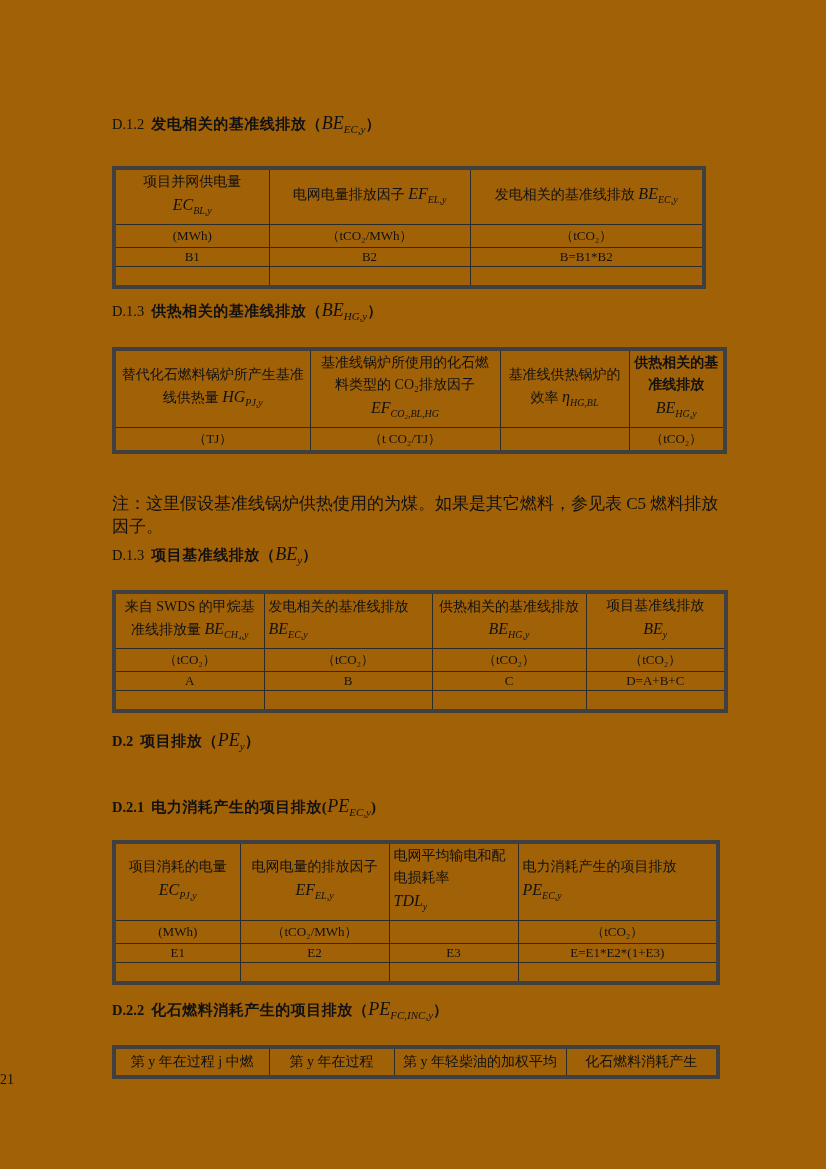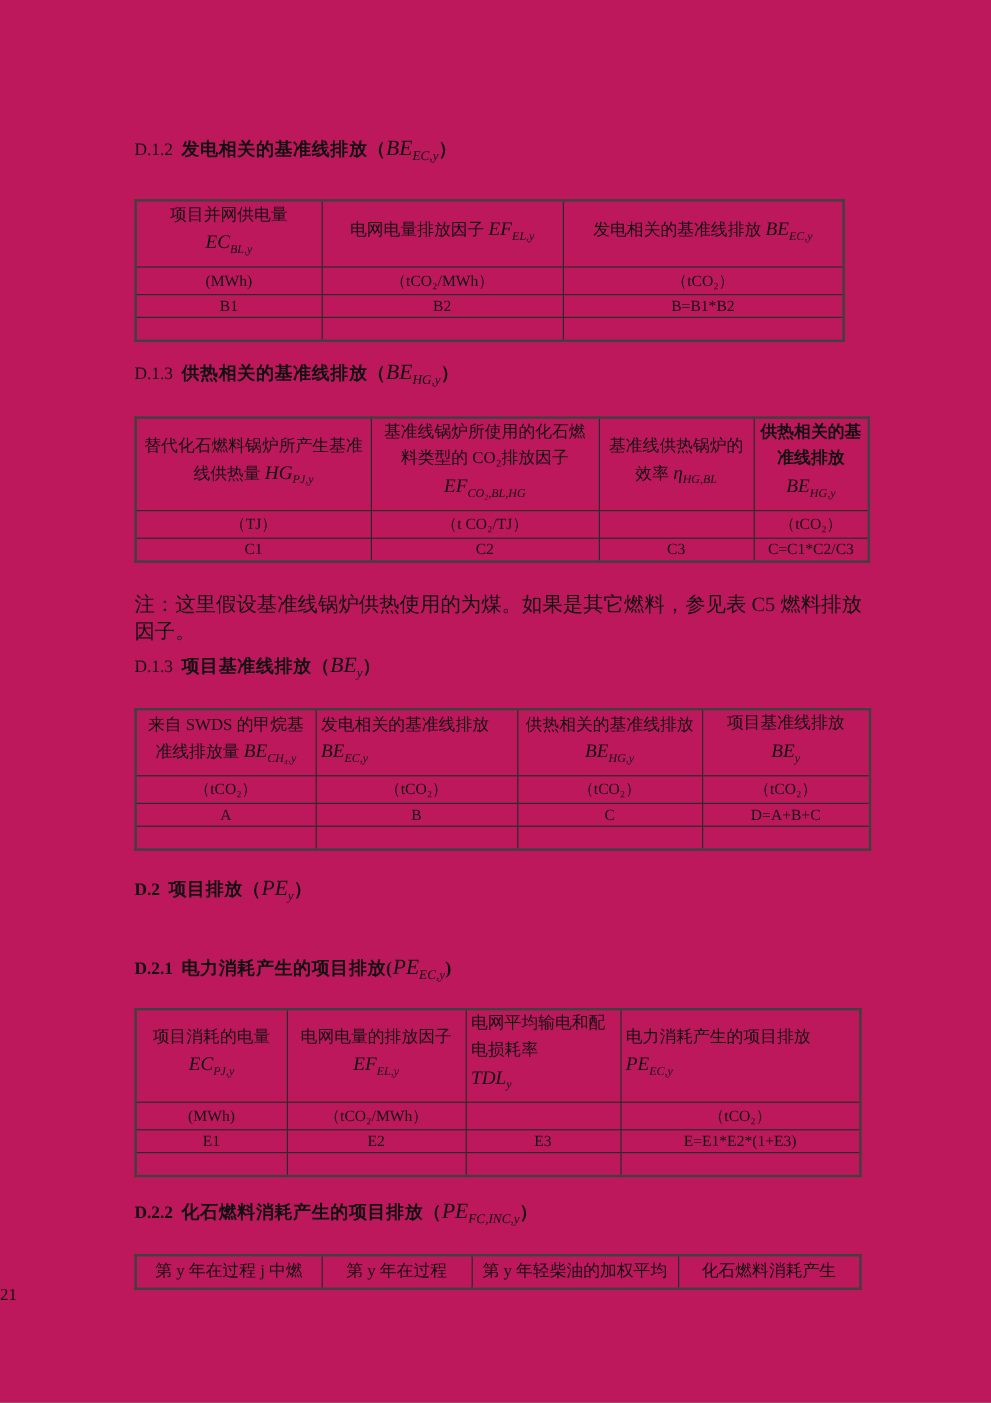--- a/index.html
+++ b/index.html
@@ -1,20 +1,20 @@
 <!DOCTYPE html>
 <html><head>
 <meta charset="utf-8">
 <style>
   html,body{margin:0;padding:0;background:#888;}
   .page{
     position:relative;
     width:826px;height:1169px;
     margin:0 auto;
-    background:#be185d;
+    background:#a16207;
     font-family:"Liberation Serif","DejaVu Serif",serif;
     color:#111;
     overflow:hidden;
   }
   
   .heading{
     position:absolute;left:112px;
     font-size:15px;line-height:22px;
     white-space:nowrap;
   }
@@ -25,21 +25,21 @@
   .fx{font-family:"Liberation Serif","DejaVu Serif",serif;font-style:italic;white-space:nowrap;}
   .fb{font-size:16px;}
   .fs{font-size:10px;font-style:italic;}
   .heading .fb{font-size:18px;}
   .heading .fs{font-size:11px;}
   
   table.doc{
     position:absolute;left:112px;
     border-collapse:collapse;
     table-layout:fixed;
-    border:2px solid #404040;
+    border:4px solid #404040;
   }
   table.doc td{
     border:1px solid #2b2b2b;
     text-align:center;
     vertical-align:middle;
     padding:1px 4px;
     font-size:13px;
     line-height:1.25;
     overflow:hidden;
   }
@@ -120,26 +120,20 @@
             <div class="bold-cjk">供热相关的基准线排放</div>
             <div class="hf"><span class="fx"><span class="fb">BE</span><sub class="fs">HG,y</sub></span></div>
           </td>
     </tr>
     <tr class="urow">
       <td>（TJ）</td>
       <td>（t CO₂/TJ）</td>
       <td></td>
       <td>（tCO₂）</td>
     </tr>
-    <tr class="vrow">
-      <td>C1</td>
-      <td>C2</td>
-      <td>C3</td>
-      <td>C=C1*C2/C3</td>
-    </tr>
   </tbody>
     </table>
 
   <div class="note">注：这里假设基准线锅炉供热使用的为煤。如果是其它燃料，参见表 C5 燃料排放因子。</div>
 
   <div class="heading" style="top:543px"><span class="hnum">D.1.3</span><span class="htitle">项目基准线排放</span><span class="hparen">（</span><span class="fx"><span class="fb">BE</span><sub class="fs">y</sub></span><span class="hparen">）</span></div>
 
   <table class="doc t3" style="top:590px;width:612px">
     <colgroup>
         <col style="width:150px">

